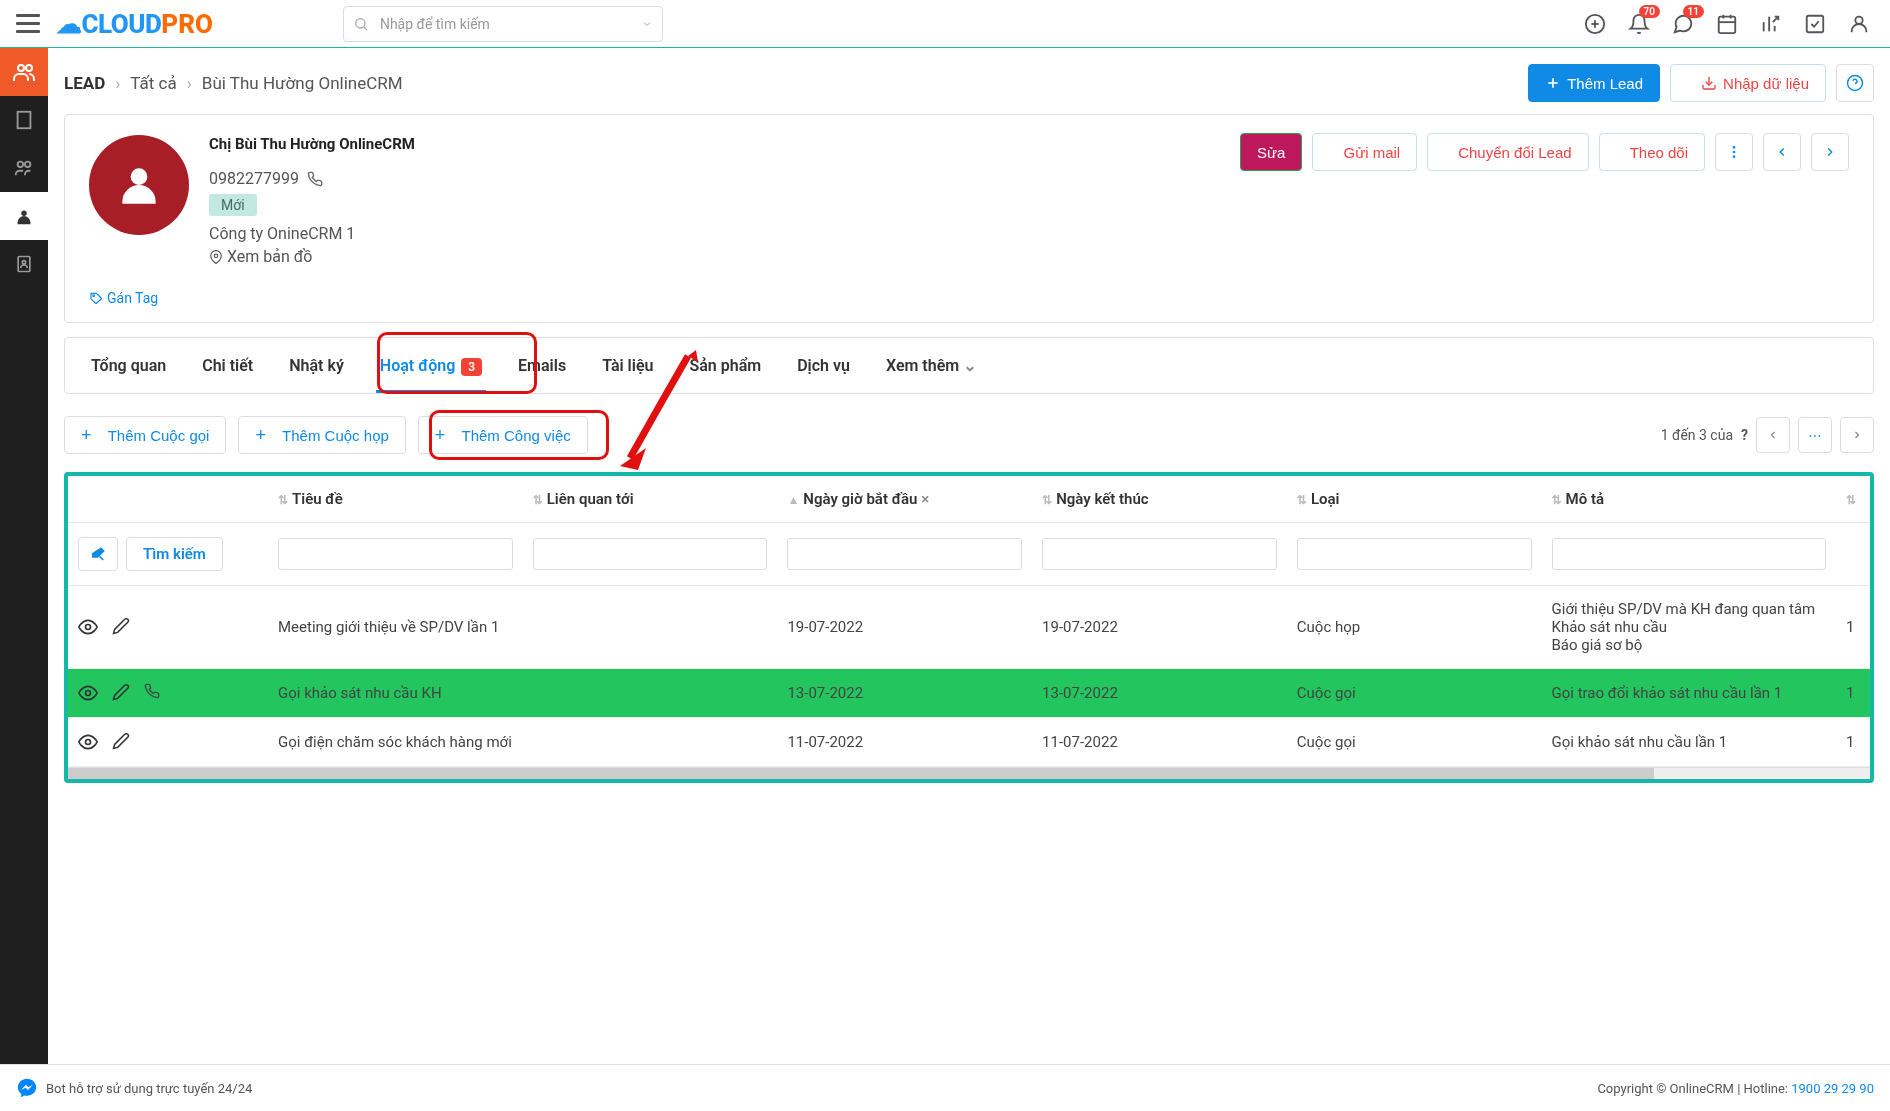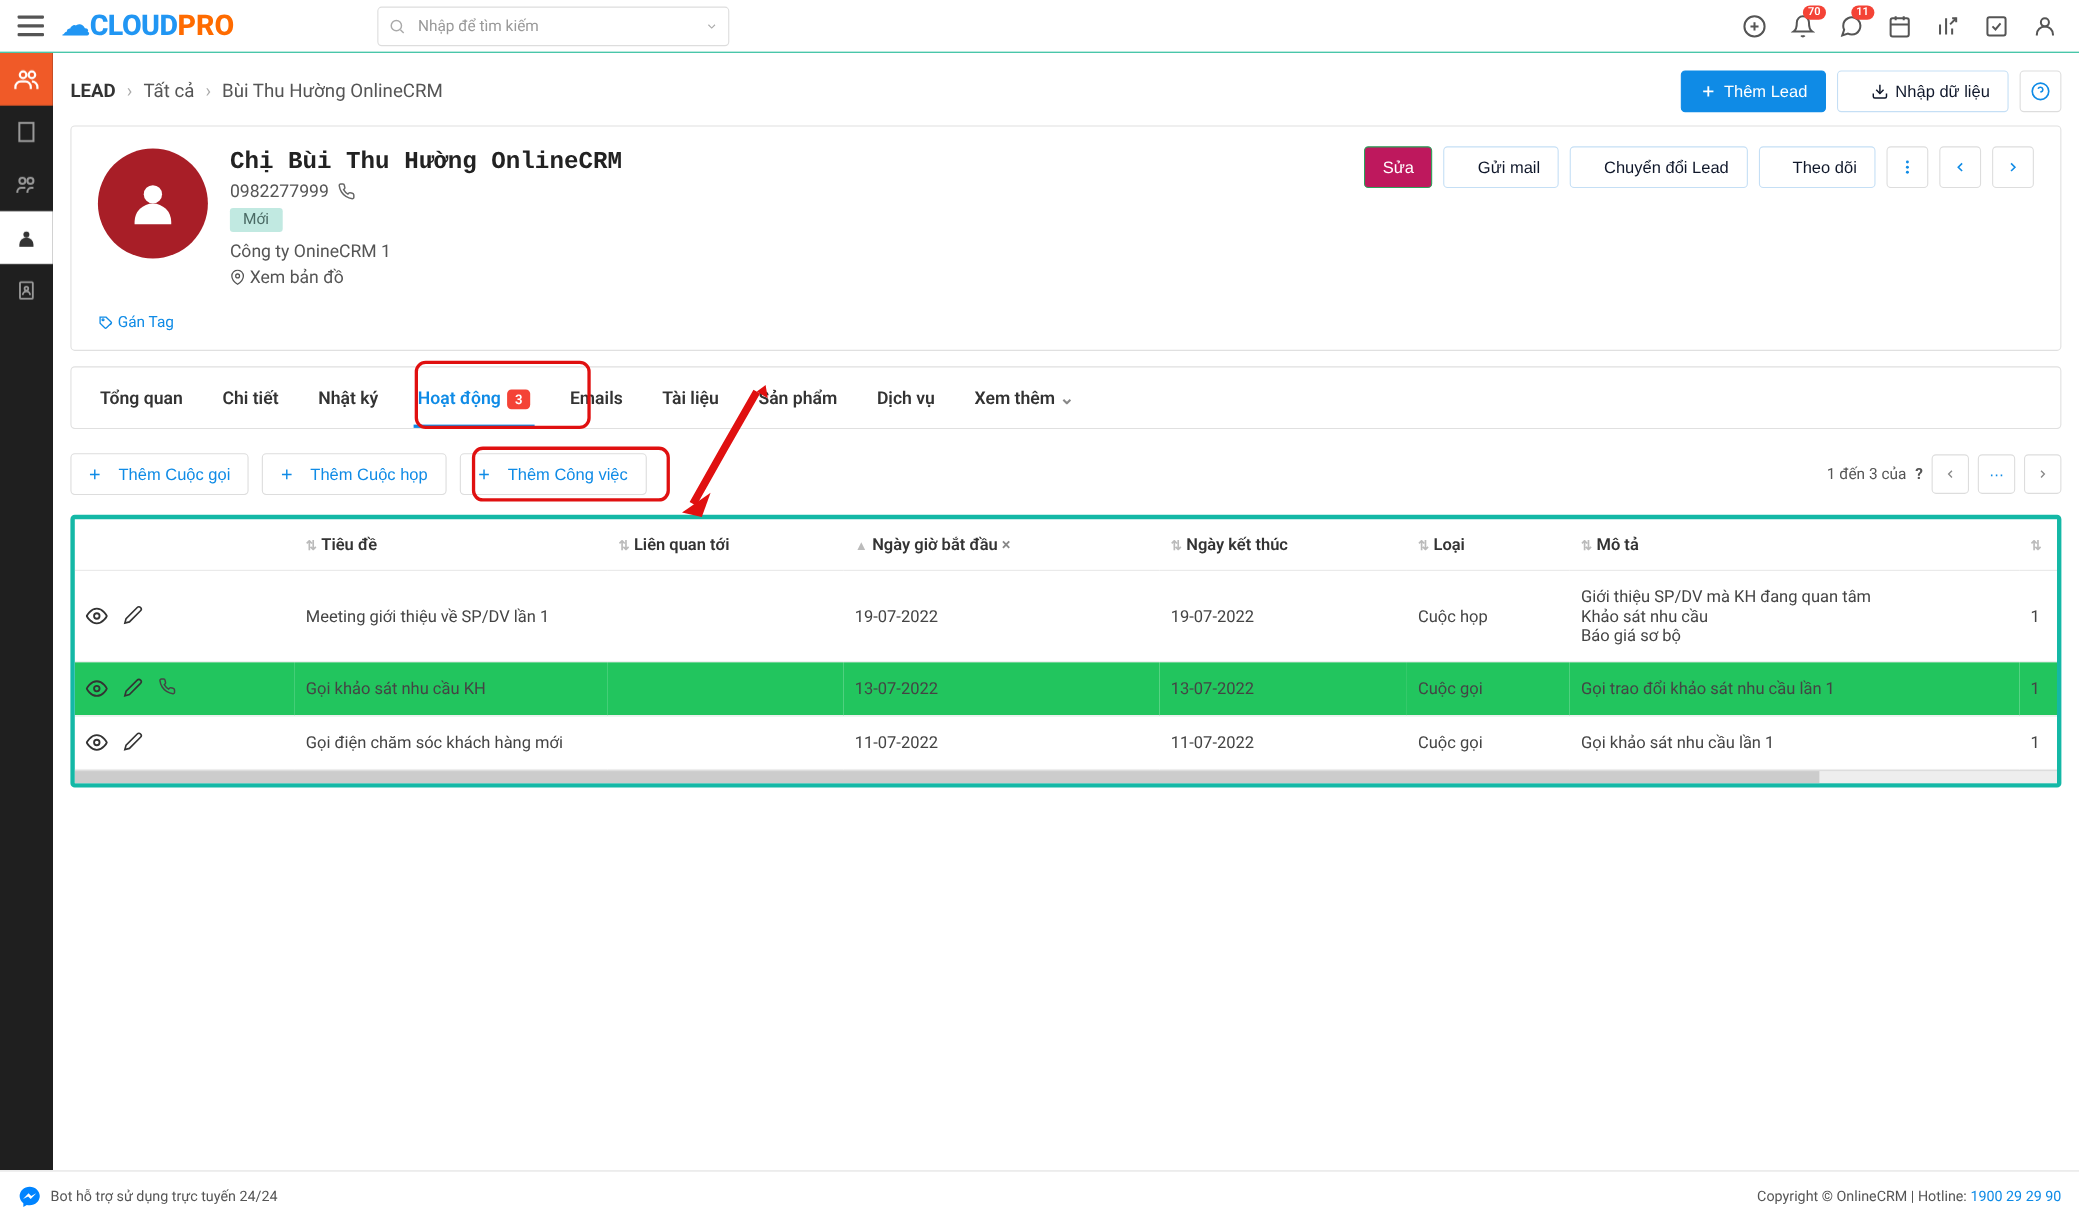--- a/index.html
+++ b/index.html
@@ -28,27 +28,27 @@
 
 
 .main { margin-left: 48px; padding: 0 16px 40px; height: calc(100vh - 48px - 36px); overflow-y: auto; position: relative; }
 
 .breadcrumb-row { display: flex; align-items: center; padding: 16px 0 12px; gap: 12px; }
 .breadcrumb { display: flex; align-items: center; gap: 10px; font-size: 17px; color: #555; }
 .breadcrumb .sep { color: #aaa; }
 .bc-actions { margin-left: auto; display: flex; gap: 10px; }
 .btn { height: 38px; padding: 0 16px; border-radius: 4px; border: 1px solid #ddd; background: #fff; display: inline-flex; align-items: center; gap: 6px; cursor: pointer; font-size: 15px; }
 .btn-primary { background: #0f8be6; border-color: #0f8be6; color: #fff; }
-.btn-outline-blue { color: #0f172a; border-color: #c5dff5; padding-left: 30px; }
+.btn-outline-blue { color: #ef4444; border-color: #c5dff5; padding-left: 30px; }
 .btn-icon-only { width: 38px; padding: 0; justify-content: center; color: #0f8be6; }
 
 
 .profile-card { border: 1px solid #e0e0e0; border-radius: 4px; padding: 20px 24px; display: flex; gap: 20px; position: relative; }
 .avatar { width: 100px; height: 100px; border-radius: 50%; background: #a81e27; display: flex; align-items: center; justify-content: center; flex-shrink: 0; }
-.profile-info h2 { font-size: 22px; font-weight: 700; color: #222; margin-bottom: 4px; font-family: Liberation Mono, monospace; }
+.profile-info h2 { font-size: 15px; font-weight: 700; color: #222; margin-bottom: 16px; }
 .phone-line { display: flex; align-items: center; gap: 8px; color: #555; margin-bottom: 6px; font-size: 16px; }
 .status-chip { display: inline-block; background: #c1e9e1; color: #4a6a64; padding: 3px 12px; border-radius: 3px; font-size: 14px; margin-bottom: 8px; }
 .company-line { color: #555; margin-bottom: 4px; font-size: 16px; }
 .map-line { color: #555; display: flex; align-items: center; gap: 4px; font-size: 16px; }
 .profile-actions { position: absolute; right: 24px; top: 18px; display: flex; gap: 10px; }
 .btn-green { background: #be185d; border-color: #2aa35a; color: #fff; }
 .tag-link { margin-top: 18px; color: #0f8be6; font-size: 14px; display: inline-flex; gap: 4px; align-items: center; padding: 0 24px 0 24px; }
 
 
 .tabs-card { margin-top: 14px; border: 1px solid #e0e0e0; border-radius: 4px; display: flex; padding: 0 8px; position: relative; }
@@ -380,20 +380,42 @@
         <tr>
           <th style="width:200px"></th>
           <th><span class="sort">⇅</span><span>Tiêu đề</span></th>
           <th><span class="sort">⇅</span><span>Liên quan tới</span></th>
           <th><span class="sort">▲</span><span>Ngày giờ bắt đầu</span> <span style="color:#888">×</span></th>
           <th><span class="sort">⇅</span><span>Ngày kết thúc</span></th>
           <th><span class="sort">⇅</span><span>Loại</span></th>
           <th><span class="sort">⇅</span><span>Mô tả</span></th>
           <th style="width:30px"><span class="sort">⇅</span></th>
         </tr>
+        <tr>
+          <th>
+            <div style="display:flex;gap:8px">
+              <div class="eraser-btn">
+                  <svg width="18" height="18" viewBox="0 0 24 24" fill="#0f8be6">
+                    <path d="M16 3l5 5-9 9H4v-6z"></path>
+                    <path d="M14 15l5 5" stroke="#0f8be6" stroke-width="2"></path>
+                  </svg>
+                </div>
+              <div class="search-btn-txt">
+                  <span>Tìm kiếm</span>
+                </div>
+            </div>
+          </th>
+          <th><input class="filter-input" style=""></th>
+          <th><input class="filter-input" style=""></th>
+          <th><input class="filter-input" style=""></th>
+          <th><input class="filter-input" style=""></th>
+          <th><input class="filter-input" style=""></th>
+          <th><input class="filter-input" style=""></th>
+          <th></th>
+        </tr>
       </thead>
       <tbody id="tbody">
           <tr>
     <td>
               <div class="row-actions">
       <span>
                   <svg width="20" height="20" viewBox="0 0 24 24" fill="none" stroke="#333" stroke-width="2">
                     <path d="M1 12s4-8 11-8 11 8 11 8-4 8-11 8-11-8-11-8z"></path>
                     <circle cx="12" cy="12" r="3"></circle>
                   </svg>

